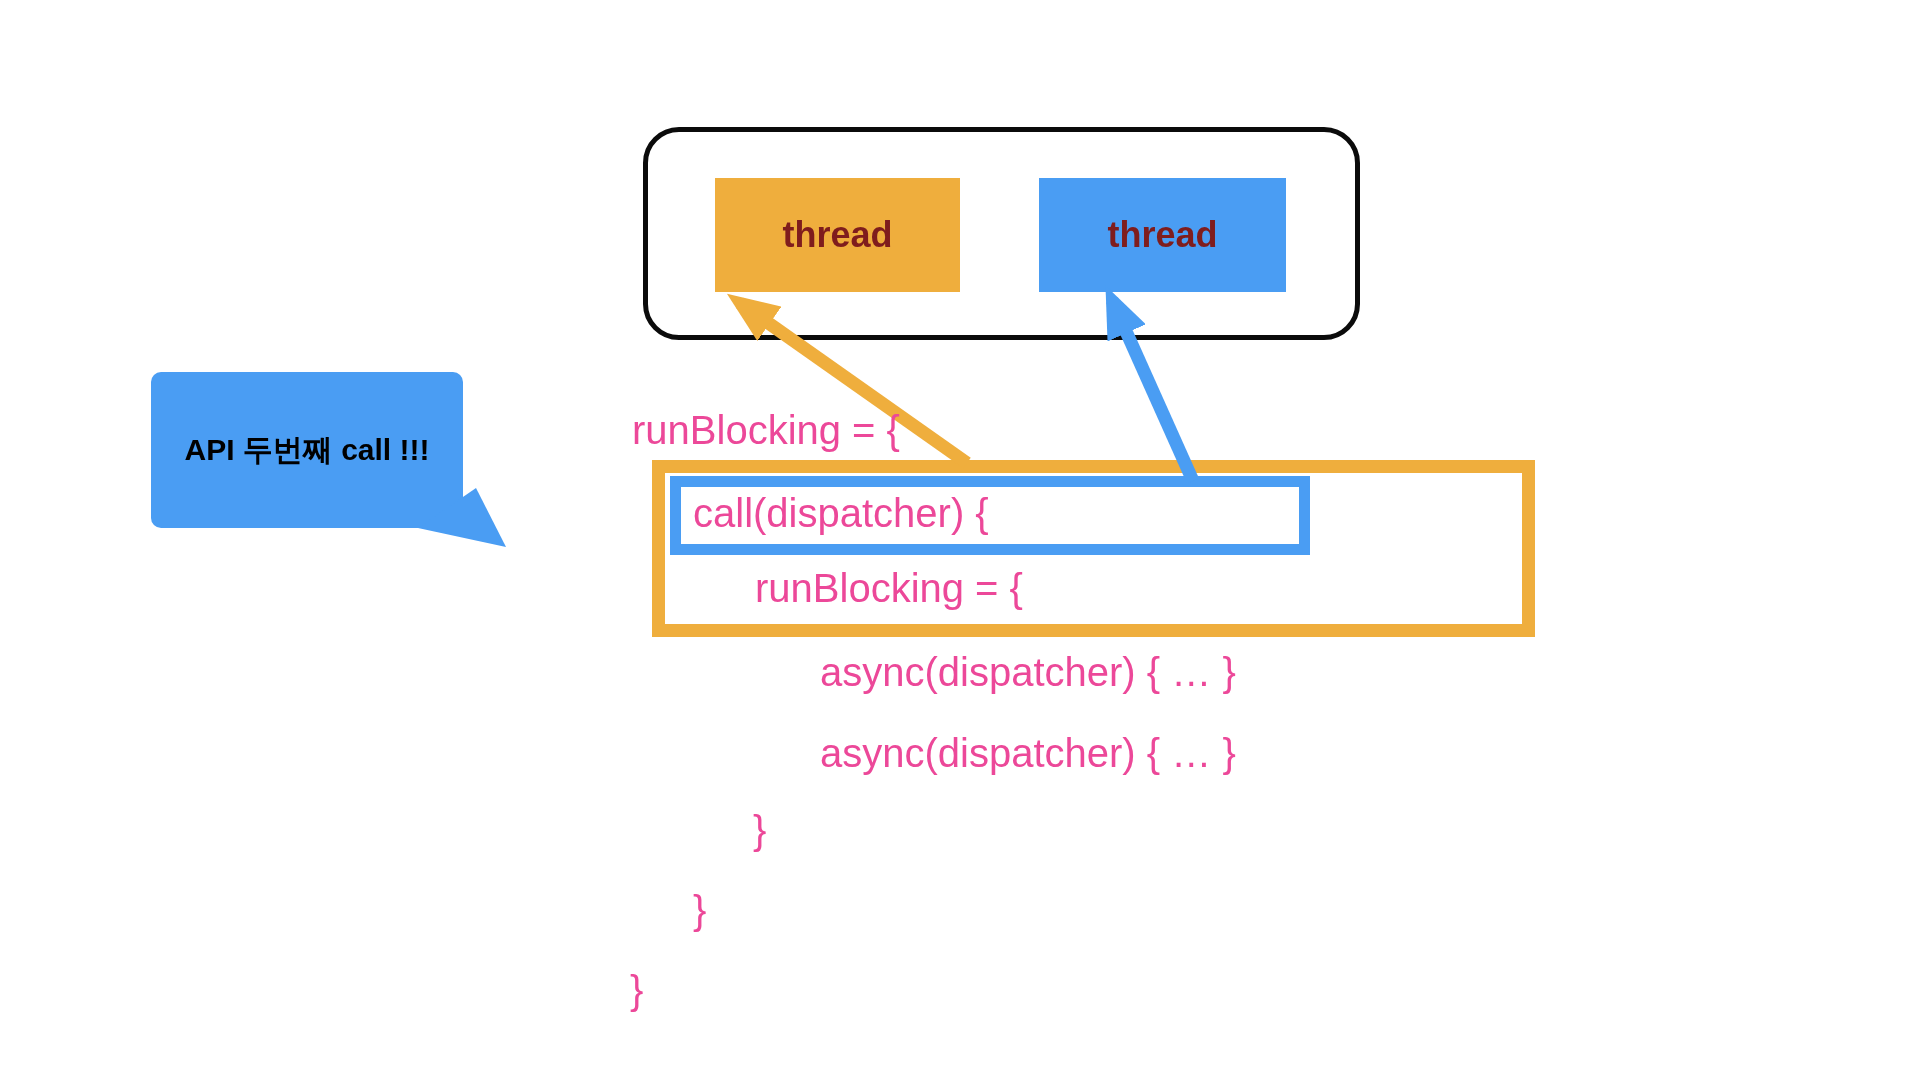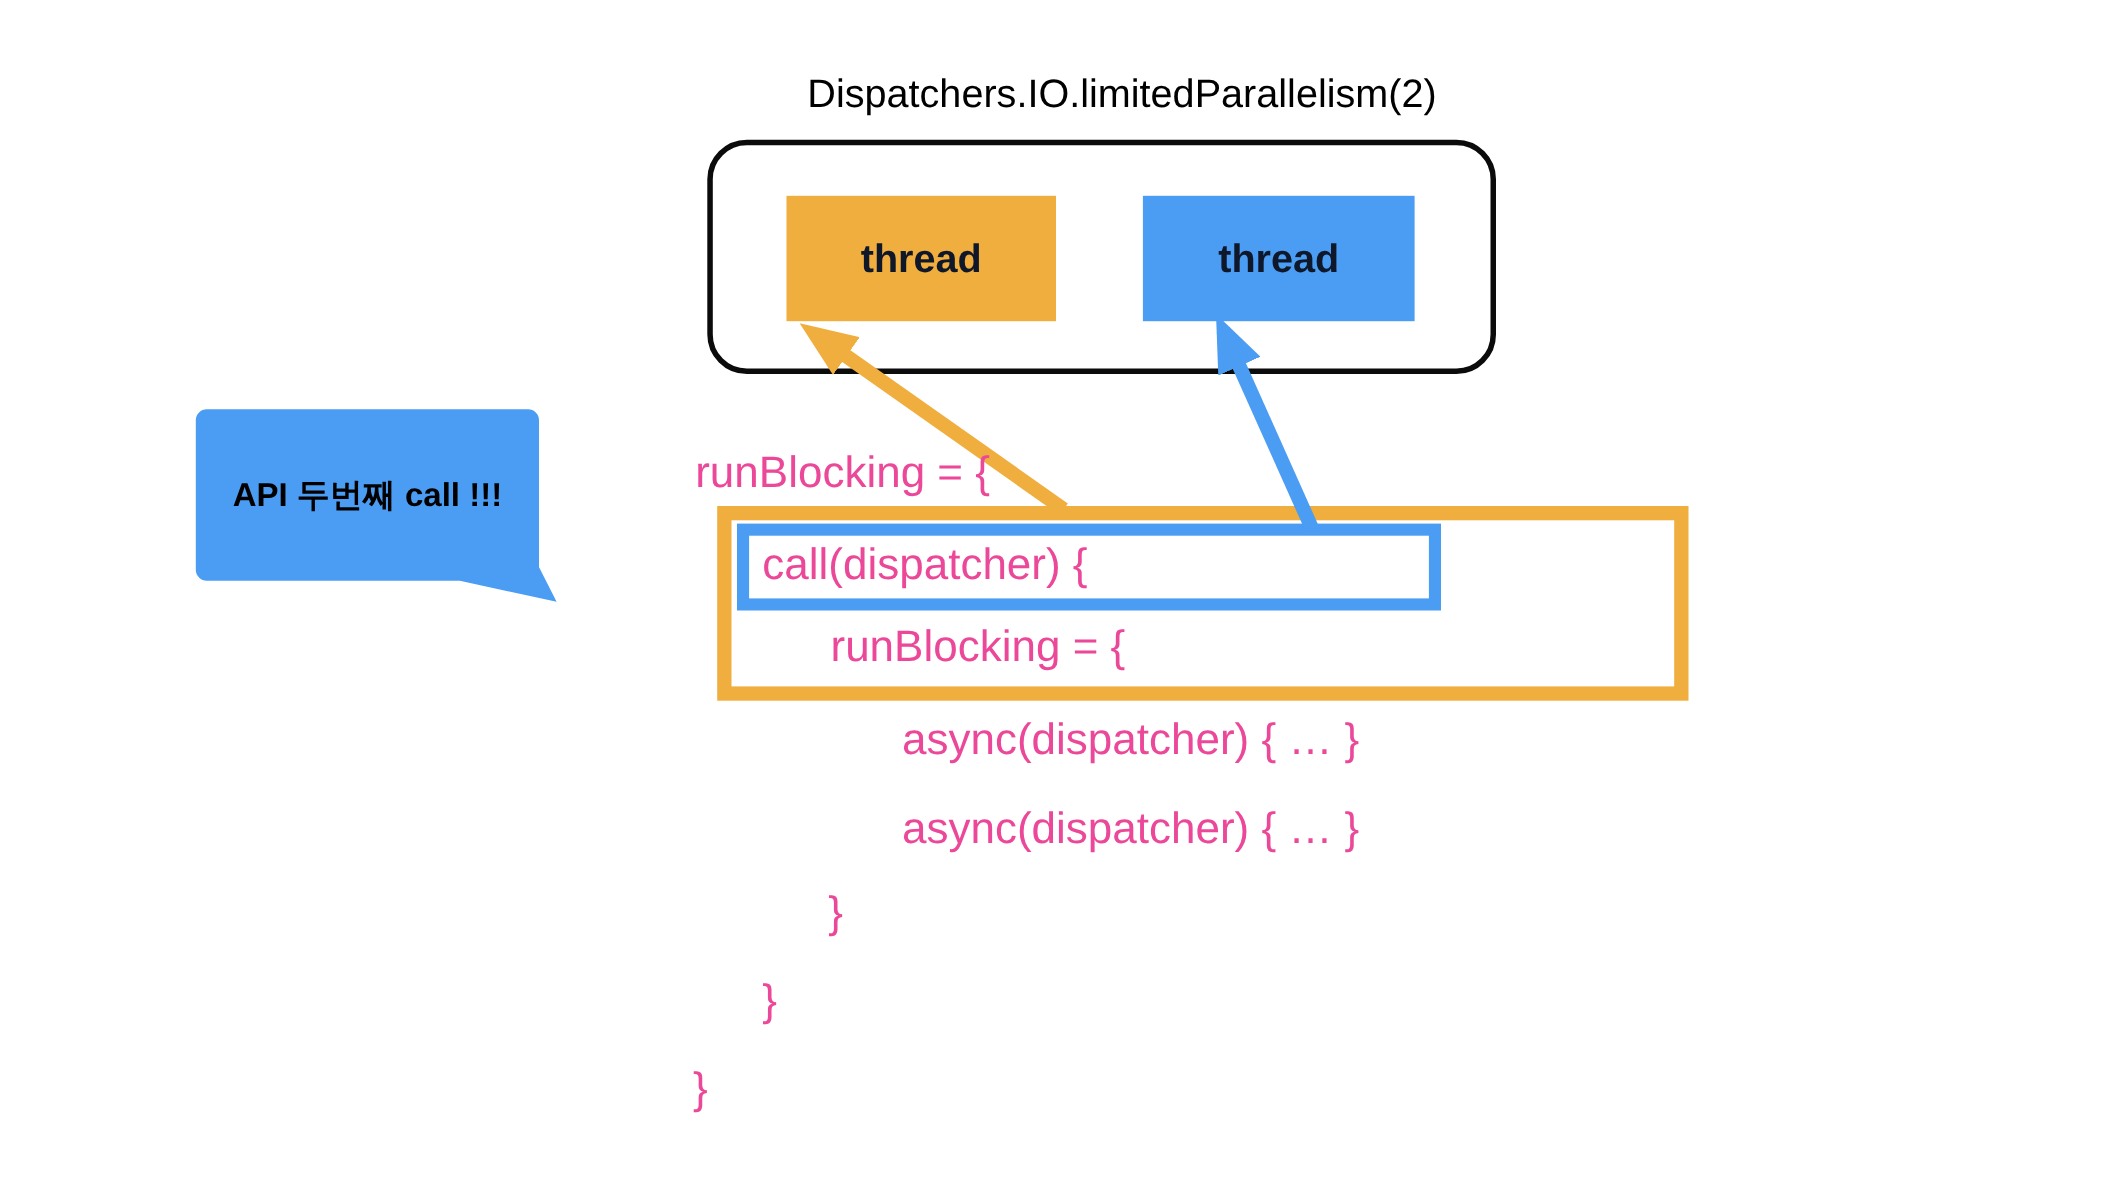--- a/index.html
+++ b/index.html
@@ -21,33 +21,33 @@
   .pool{
     position:absolute;left:643px;top:127px;
     width:717px;height:213px;
     border:5px solid #0b0b0b;border-radius:36px;
     box-sizing:border-box;
     z-index:1;
   }
   .thread{
     position:absolute;top:178px;height:114px;
     display:flex;align-items:center;justify-content:center;
-    font-size:36px;font-weight:bold;color:#0f172a;
+    font-size:36px;font-weight:bold;color:#7f1d1d;
     z-index:2;
   }
   .thread.orange{left:715px;width:245px;background:#EFAE3D;}
   .thread.blue{left:1039px;width:247px;background:#4A9DF3;}
   
   .bubble{
     position:absolute;border-radius:10px;
     display:flex;align-items:center;justify-content:center;
     font-size:30px;font-weight:bold;color:#000;
   }
   .bubble.orange{left:95px;top:263px;width:312px;height:160px;background:#EFAE3D;z-index:2;}
-  .bubble.blue{left:178px;top:372px;width:312px;height:156px;background:#4A9DF3;z-index:3;}
+  .bubble.blue{left:151px;top:372px;width:312px;height:156px;background:#4A9DF3;z-index:3;}
   
   .codebox{position:absolute;box-sizing:border-box;z-index:4;background:transparent;}
   .codebox.orange{left:652px;top:460px;width:883px;height:177px;border:13px solid #EFAE3D;}
   .codebox.blue{left:670px;top:476px;width:640px;height:79px;border:11px solid #4A9DF3;}
   
   .codeline{
     position:absolute;
     font-size:40px;line-height:56px;color:#ec4899;
     white-space:pre;
     z-index:6;
@@ -64,21 +64,20 @@
   .overlay{
     position:absolute;left:0;top:0;width:1920px;height:1080px;
     z-index:5;pointer-events:none;
   }
 </style>
 </head>
 <body>
 
 <div class="stage">
 
-  <div class="title">Dispatchers.IO.limitedParallelism(2)</div>
 
   <div class="pool"></div>
   <div class="thread orange">
     <span>thread</span>
   </div>
   <div class="thread blue">
     <span>thread</span>
   </div>
 
   <div class="bubble blue">

